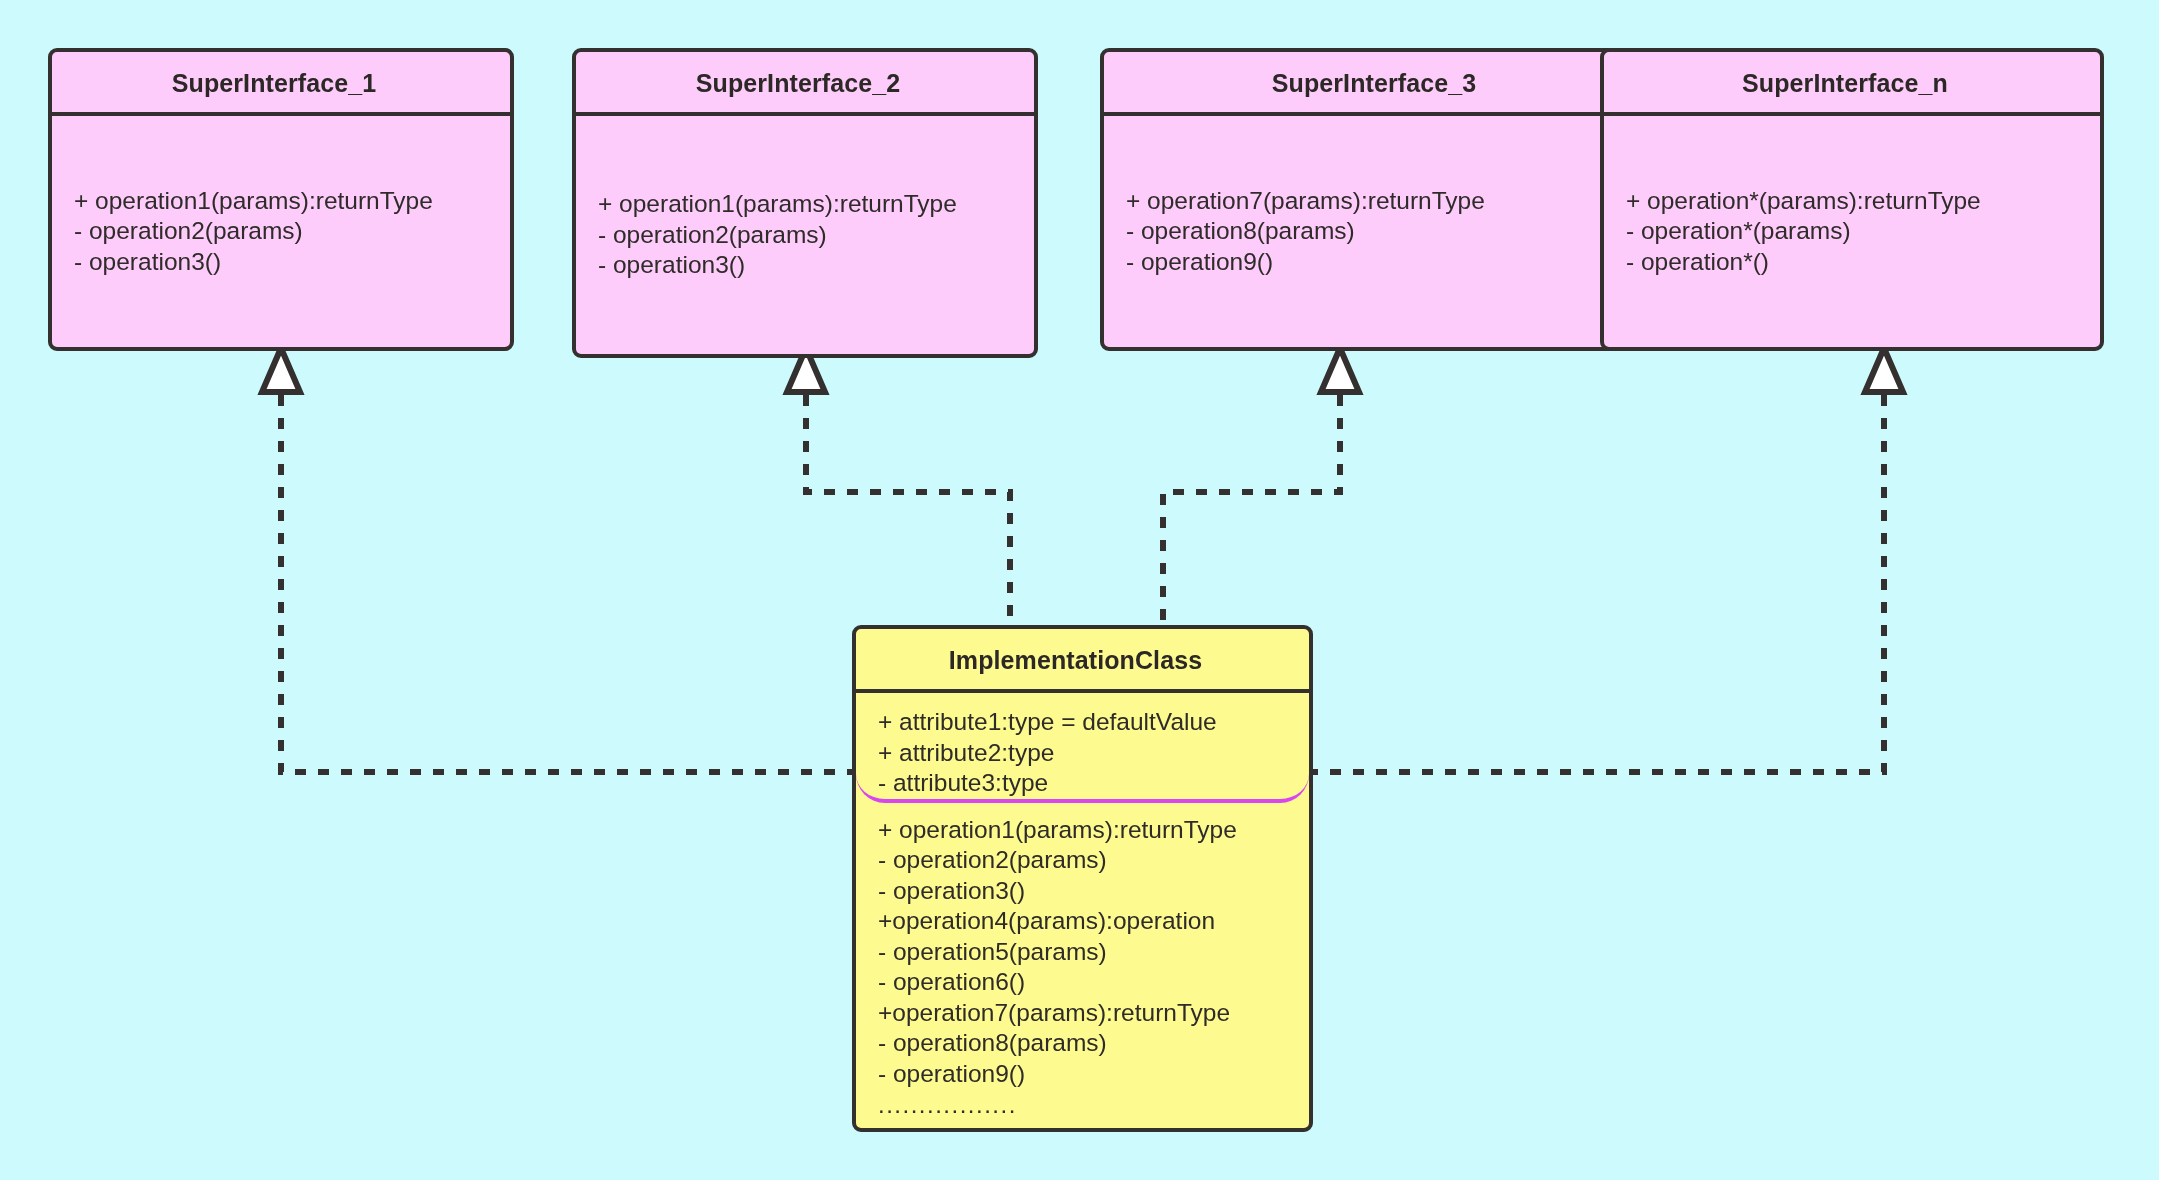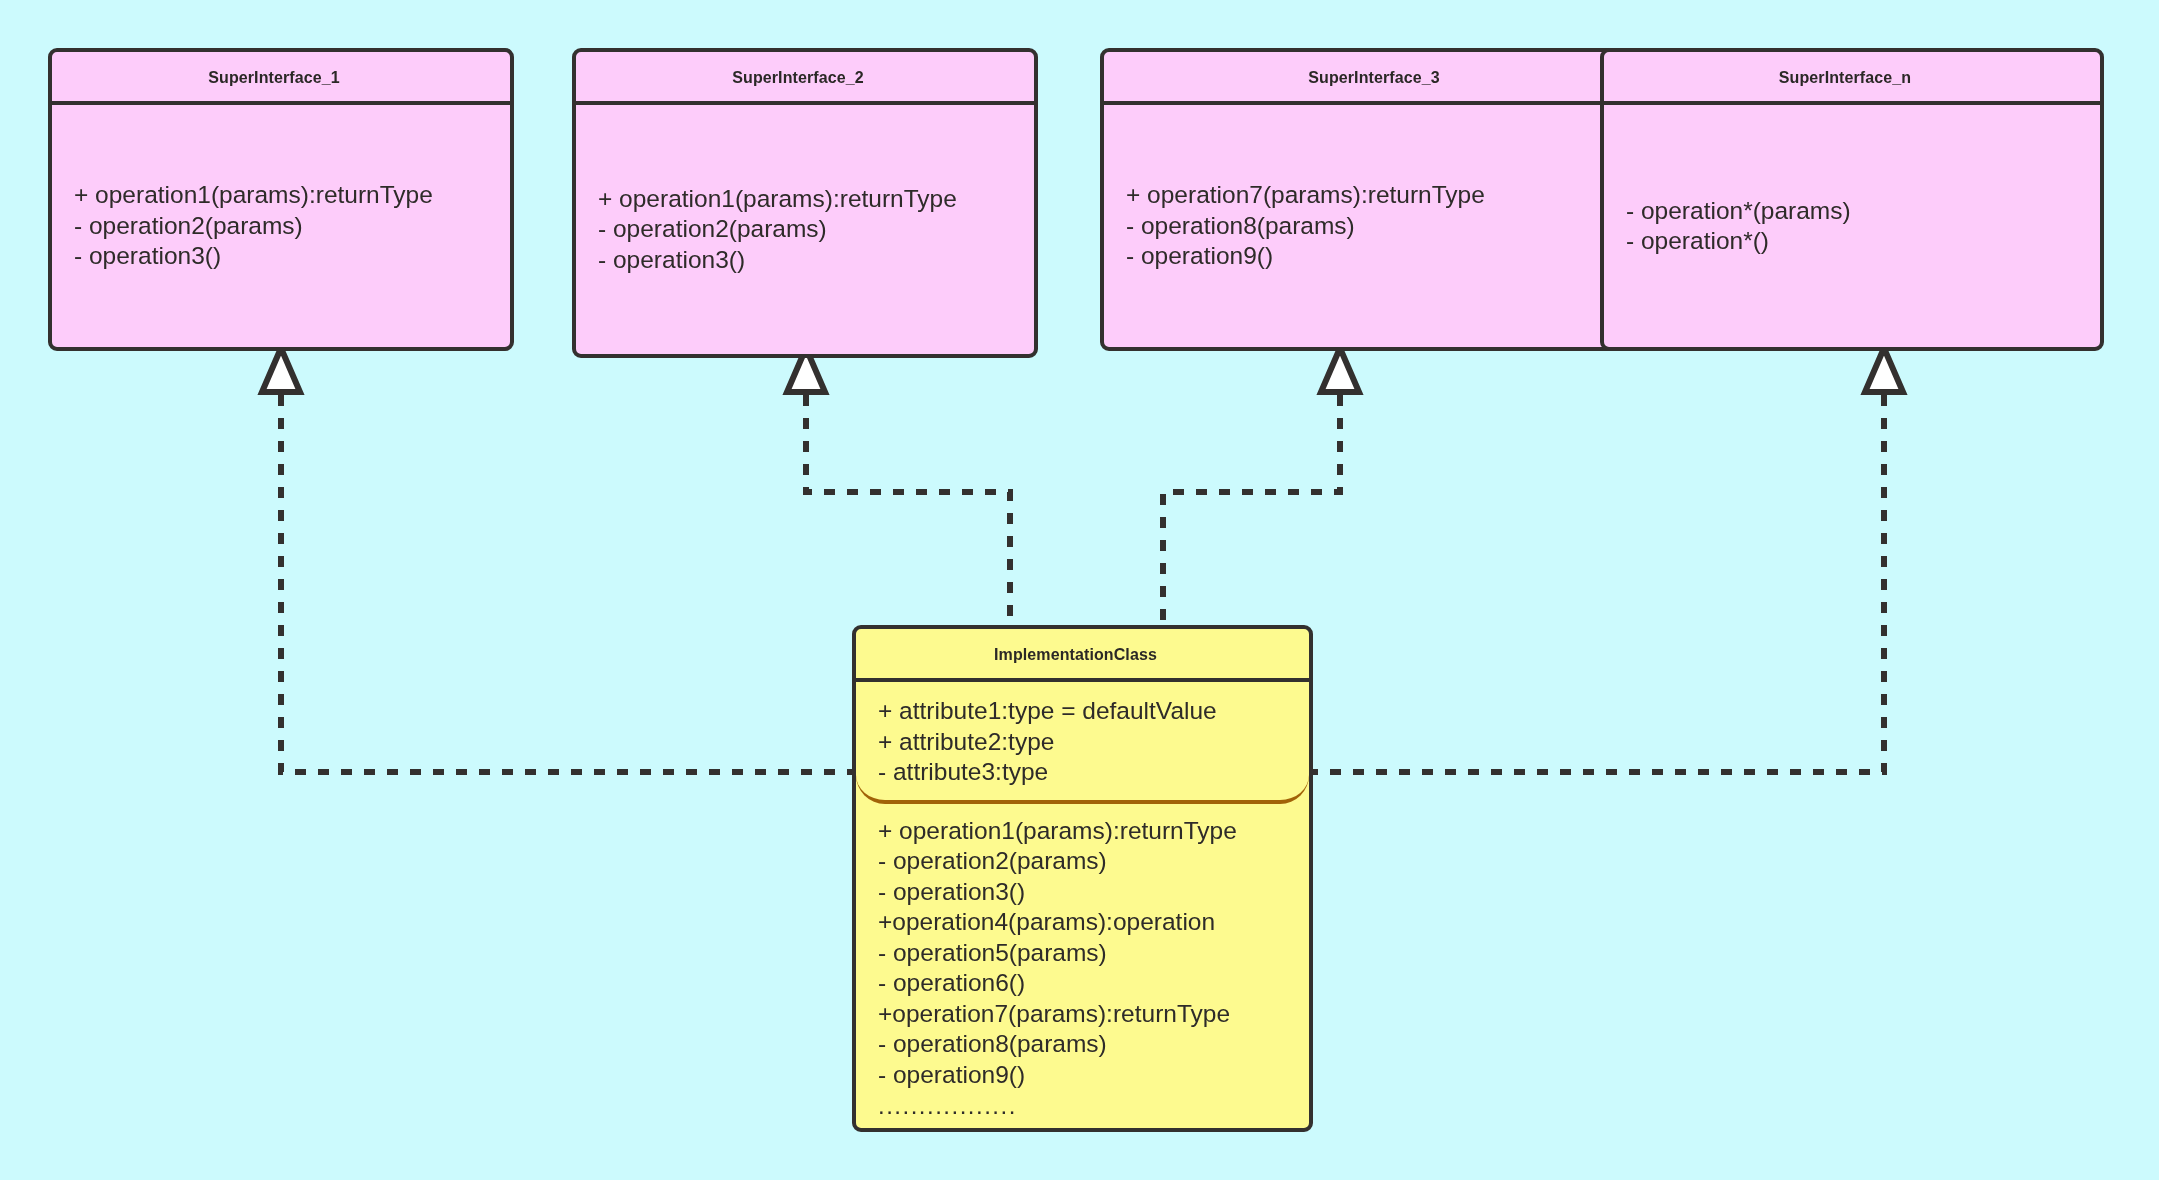--- a/index.html
+++ b/index.html
@@ -32,42 +32,41 @@
   }
   .uml-box.implementation {
     background: #FDFA8F;
   }
 
   .box-title {
     box-sizing: border-box;
     width: 100%;
     text-align: center;
     font-weight: bold;
-    font-size: 16px;
+    font-size: 25px;
     color: #2B2826;
     letter-spacing: 0.1px;
     border-bottom: 4px solid #33302F;
     padding: 17px 20px 14px 6px;
     flex: 0 0 auto;
     user-select: none;
   }
 
   .box-compartment {
     box-sizing: border-box;
     padding: 0 0 0 22px;
     flex: 1 1 auto;
     display: flex;
     flex-direction: column;
     border-radius: 29px;
   }
   .box-compartment.attributes {
-    border-bottom: 4px solid #a16207;
+    border-bottom: 4px solid #d946ef;
     flex: 0 0 auto;
     padding-top: 14px;
-    padding-bottom: 12px;
   }
   .box-compartment.operations {
     padding-top: 12px;
     padding-bottom: 10px;
   }
   .box-compartment.iface-ops {
     justify-content: center;
     padding-bottom: 0;
     padding-top: 0;
   }
@@ -142,20 +141,21 @@
     <div class="box-compartment iface-ops">
       <div class="member-line">+ operation7(params):returnType</div>
       <div class="member-line">- operation8(params)</div>
       <div class="member-line">- operation9()</div>
     </div>
   </div>
 
   <div class="uml-box interface" style="left:1600px; top:48px; width:504px; height:303px;">
     <div class="box-title">SuperInterface_n</div>
     <div class="box-compartment iface-ops">
+      <div class="member-line">+ operation*(params):returnType</div>
       <div class="member-line">- operation*(params)</div>
       <div class="member-line">- operation*()</div>
     </div>
   </div>
 
   <div class="uml-box implementation" style="left:852px; top:625px; width:461px; height:507px;justify-content:space-between;">
     <div class="box-title">ImplementationClass</div>
 
     <div class="box-compartment attributes">
       <div class="member-line">+ attribute1:type = defaultValue</div>

